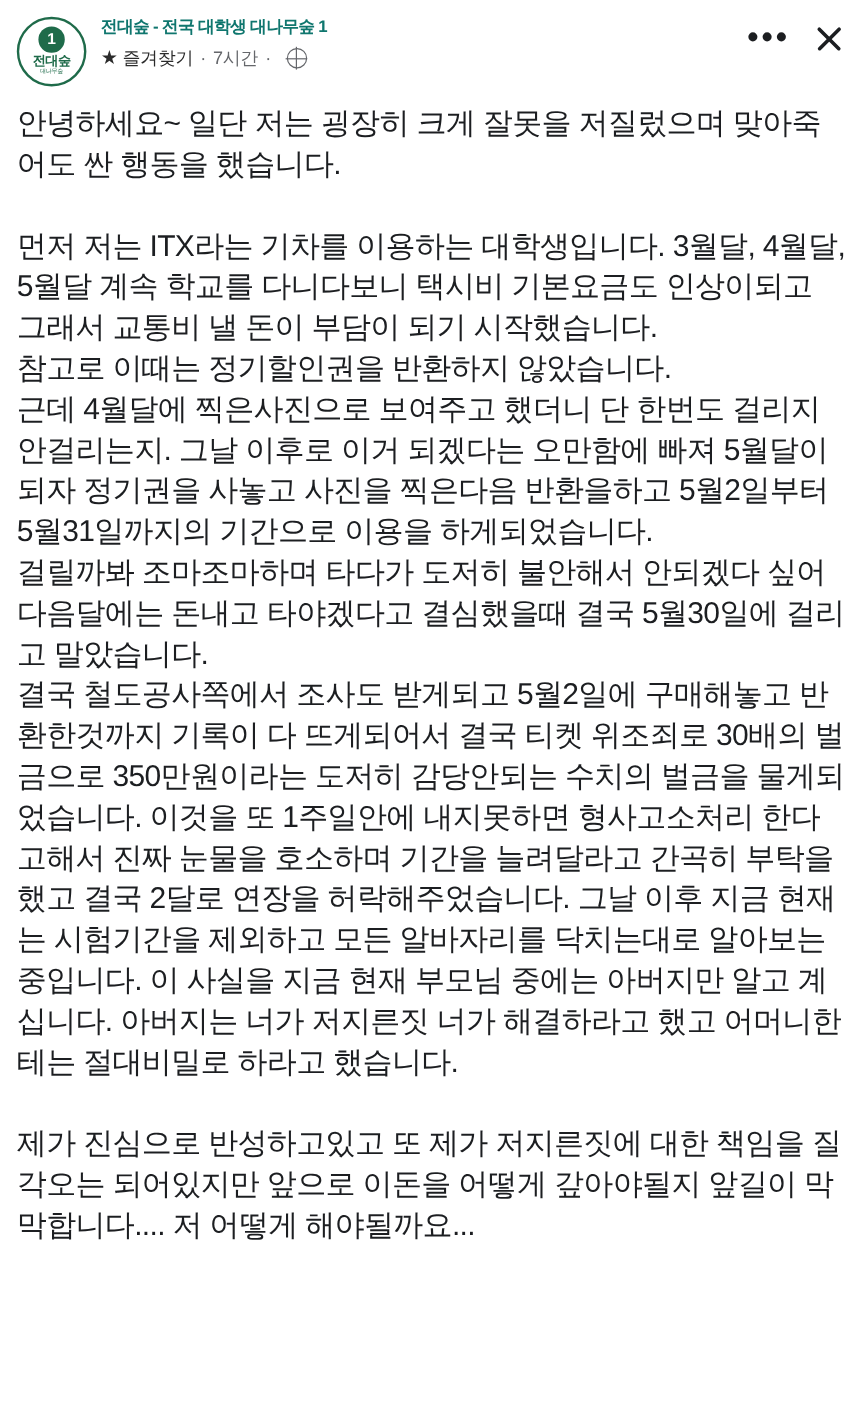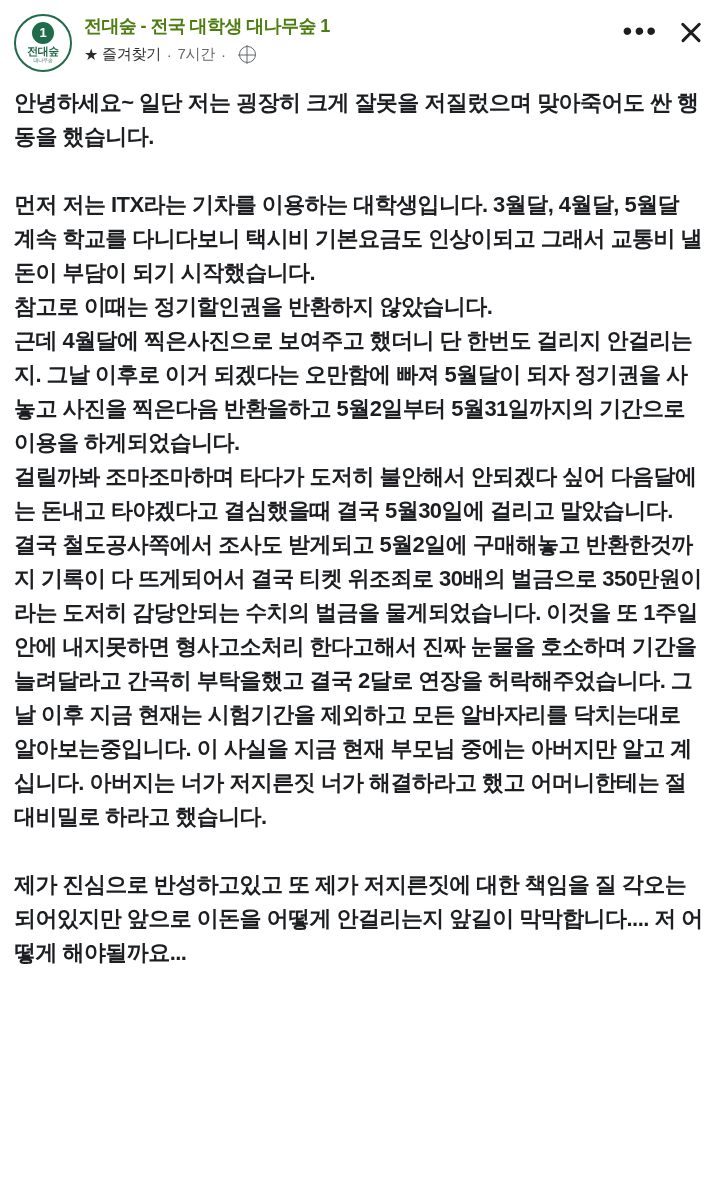--- a/index.html
+++ b/index.html
@@ -72,23 +72,23 @@
     line-height: 7px;
   }
 
   .header-text {
     flex: 1 1 auto;
     padding-left: 12px;
     padding-top: 4px;
     min-width: 0;
   }
   .header-title {
-    font-size: 18px;
+    font-size: 14px;
     font-weight: bold;
-    color: #4d7c0f;
+    color: #0f766e;
     letter-spacing: -0.6px;
     white-space: nowrap;
     overflow: hidden;
   }
   .header-sub {
     display: flex;
     align-items: center;
     margin-top: 7px;
     font-size: 15px;
     color: #65676b;
@@ -162,26 +162,25 @@
     height: 2.6px;
     background: #1c1e21;
     border-radius: 2px;
   }
   .close-icon::before { transform: rotate(45deg); }
   .close-icon::after { transform: rotate(-45deg); }
 
   
   .post-body {
     padding: 0 14px;
-    font-size: 22px;
+    font-size: 25px;
     line-height: 34px;
     color: #1c1e21;
     letter-spacing: -0.55px;
     word-break: break-all;
-    font-weight: bold;
   }
   .para { margin: 0 0 0 0; white-space: pre-wrap; }
   .para + .para { margin-top: 0; }
   .para.gap { margin-top: 34px; }
 </style>
 </head>
 <body>
 
 <div class="page">
 
@@ -212,16 +211,16 @@
 
   </div>
 
   <div class="post-body">
     <p class="para">안녕하세요~ 일단 저는 굉장히 크게 잘못을 저질렀으며 맞아죽어도 싼 행동을 했습니다.</p>
     <p class="para gap">먼저 저는 ITX라는 기차를 이용하는 대학생입니다. 3월달, 4월달, 5월달 계속 학교를 다니다보니 택시비 기본요금도 인상이되고 그래서 교통비 낼 돈이 부담이 되기 시작했습니다.</p>
     <p class="para">참고로 이때는 정기할인권을 반환하지 않았습니다.</p>
     <p class="para">근데 4월달에 찍은사진으로 보여주고 했더니 단 한번도 걸리지 안걸리는지. 그날 이후로 이거 되겠다는 오만함에 빠져 5월달이 되자 정기권을 사놓고 사진을 찍은다음 반환을하고 5월2일부터 5월31일까지의 기간으로 이용을 하게되었습니다.</p>
     <p class="para">걸릴까봐 조마조마하며 타다가 도저히 불안해서 안되겠다 싶어 다음달에는 돈내고 타야겠다고 결심했을때 결국 5월30일에 걸리고 말았습니다.</p>
     <p class="para">결국 철도공사쪽에서 조사도 받게되고 5월2일에 구매해놓고 반환한것까지 기록이 다 뜨게되어서 결국 티켓 위조죄로 30배의 벌금으로 350만원이라는 도저히 감당안되는 수치의 벌금을 물게되었습니다. 이것을 또 1주일안에 내지못하면 형사고소처리 한다고해서 진짜 눈물을 호소하며 기간을 늘려달라고 간곡히 부탁을했고 결국 2달로 연장을 허락해주었습니다. 그날 이후 지금 현재는 시험기간을 제외하고 모든 알바자리를 닥치는대로 알아보는중입니다. 이 사실을 지금 현재 부모님 중에는 아버지만 알고 계십니다. 아버지는 너가 저지른짓 너가 해결하라고 했고 어머니한테는 절대비밀로 하라고 했습니다.</p>
-    <p class="para gap">제가 진심으로 반성하고있고 또 제가 저지른짓에 대한 책임을 질 각오는 되어있지만 앞으로 이돈을 어떻게 안걸리는지 앞길이 막막합니다.... 저 어떻게 해야될까요...</p>
+    <p class="para gap">제가 진심으로 반성하고있고 또 제가 저지른짓에 대한 책임을 질 각오는 되어있지만 앞으로 이돈을 어떻게 갚아야될지 앞길이 막막합니다.... 저 어떻게 해야될까요...</p>
   </div>
 
 </div>
 
 </body></html>

